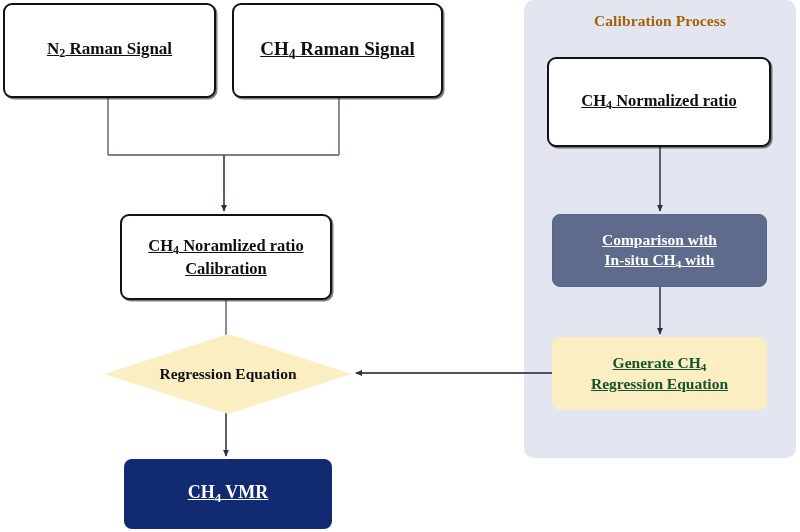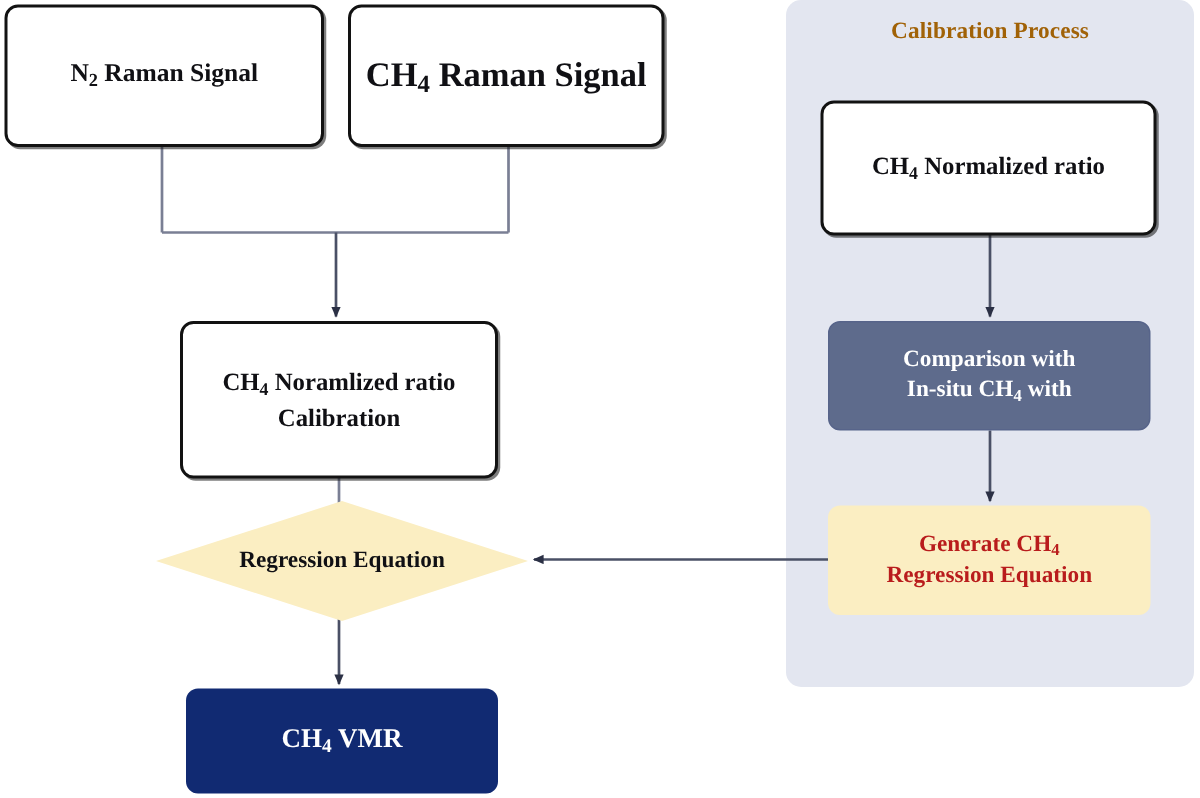--- a/index.html
+++ b/index.html
@@ -42,50 +42,51 @@
   .node {
     position: absolute;
     box-sizing: border-box;
     display: flex;
     align-items: center;
     justify-content: center;
     text-align: center;
     font-weight: bold;
     line-height: 1.28;
     color: #101014;
+    text-decoration: underline;
   }
   .node.outline {
     background: #ffffff;
     border: 2.6px solid #121212;
     border-radius: 9px;
     box-shadow: 1.5px 1.5px 0 rgba(20,20,20,.55);
   }
   .node.filled-blue {
     background: #5e6b8c;
     color: #ffffff;
     border-radius: 8px;
     border: 1px solid #57648a;
   }
   .node.filled-yellow {
     background: #fbeec2;
-    color: #b91c1c;
+    color: #14532d;
     border-radius: 8px;
   }
   .node.filled-navy {
     background: #112a72;
     color: #ffffff;
     border-radius: 8px;
   }
 
   
   #node-n2-raman      { left: 3px;   top: 3px;   width: 213px; height: 95px;  font-size: 17px; }
-  #node-ch4-raman     { left: 232px; top: 3px;   width: 211px; height: 95px;  font-size: 23px; }
-  #node-ch4-calc      { left: 120px; top: 214px; width: 212px; height: 105px;  font-size: 16.5px; }
+  #node-ch4-raman     { left: 232px; top: 3px;   width: 211px; height: 95px;  font-size: 19px; }
+  #node-ch4-calc      { left: 120px; top: 214px; width: 212px; height: 86px;  font-size: 16.5px; }
   #node-ch4-vmr       { left: 124px; top: 459px; width: 208px; height: 70px;  font-size: 18px; }
-  #node-ch4-norm      { left: 547px; top: 57px;  width: 224px; height: 90px;  font-size: 16.5px; margin-top: 10px; }
+  #node-ch4-norm      { left: 547px; top: 57px;  width: 224px; height: 90px;  font-size: 16.5px; }
   #node-comparison    { left: 552px; top: 214px; width: 215px; height: 73px;  font-size: 15.5px; }
   #node-generate      { left: 552px; top: 337px; width: 215px; height: 73px;  font-size: 15.5px; }
 
   
   .diamond-wrap {
     position: absolute;
     left: 104px;
     top: 334px;
     width: 248px;
     height: 80px;

